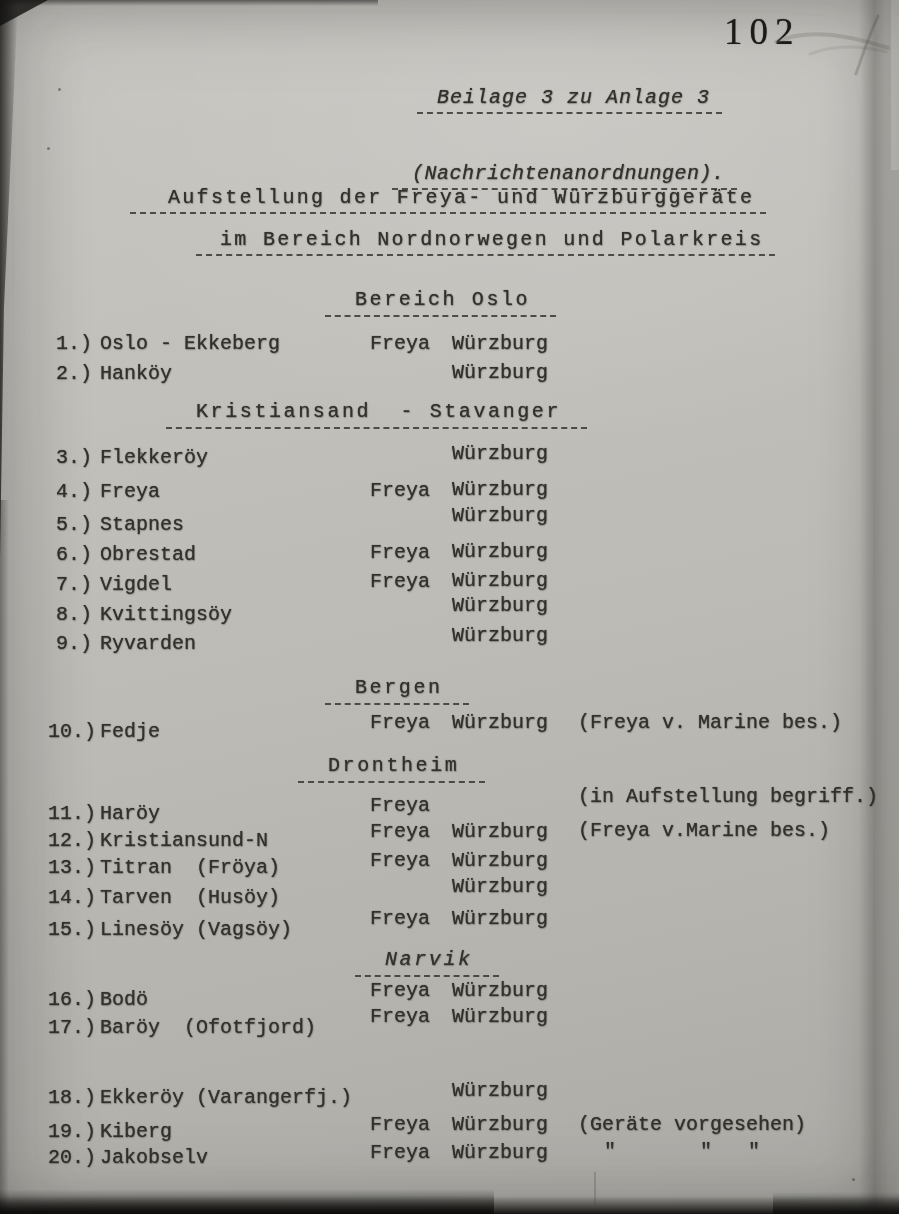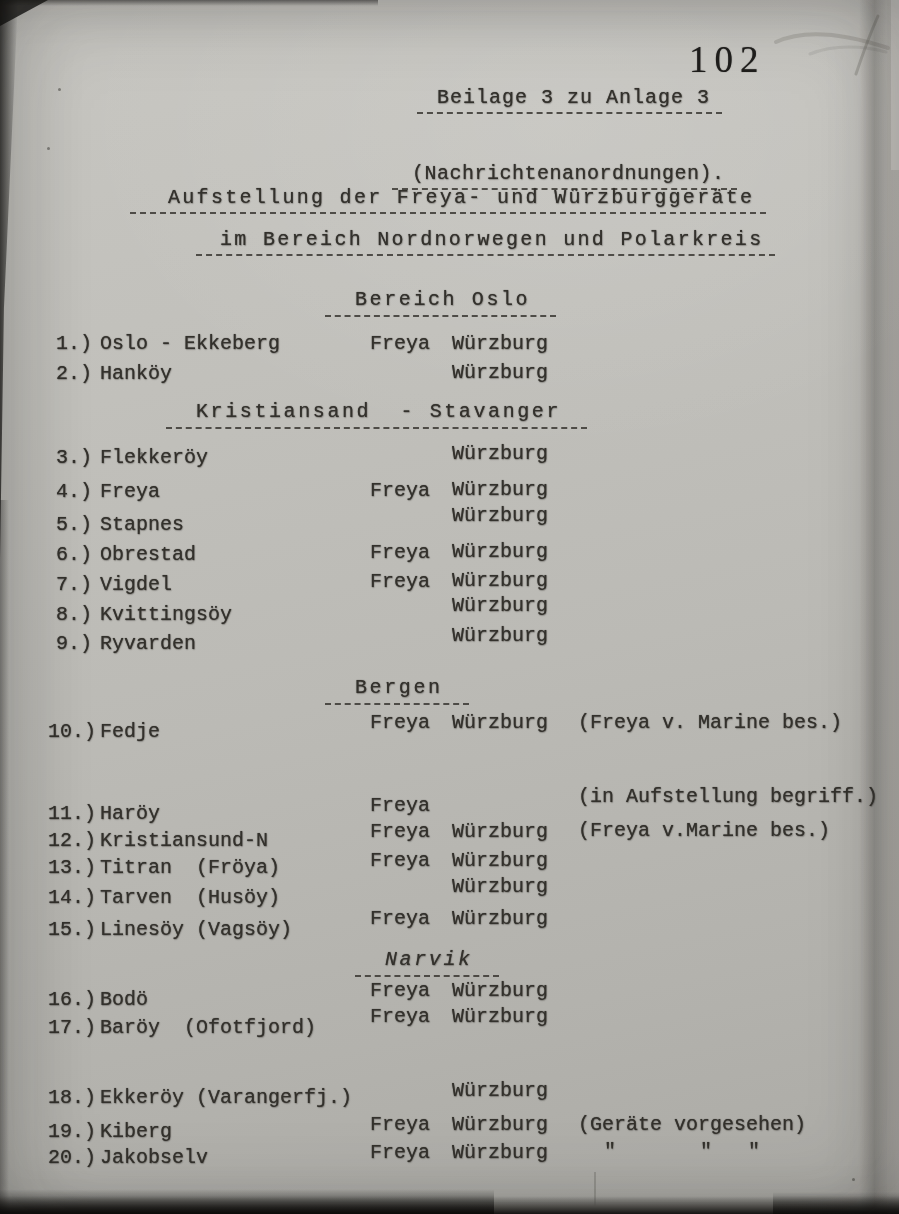--- a/index.html
+++ b/index.html
@@ -27,28 +27,27 @@
   }
   .u-dash{
     border-bottom:2px dashed rgba(52,50,45,.82);
     padding:0 12px 3px 20px;
   }
   .heading{
     letter-spacing:2.6px;
     border-bottom:2px dashed rgba(52,50,45,.82);
     padding:0 26px 4px 30px;
   }
-  .annex{letter-spacing:1px;}
+  .annex{letter-spacing:1px;font-style:italic;}
   .title{letter-spacing:2.3px;}
   .pagenum{
-    position:absolute;left:689px;top:10px;
+    position:absolute;left:724px;top:10px;
     font-family:"Liberation Serif","DejaVu Serif",serif;
     font-size:37px;letter-spacing:7px;color:#1f1e1c;
     text-shadow:0 0 1px rgba(30,29,27,.7);
-    margin-top:28px;
   }
   .row{position:absolute;left:0;width:899px;height:27px;}
   .row span{position:absolute;top:0;font-size:20px;line-height:1.15;white-space:pre;
     color:#33312c;text-shadow:0 0 1px rgba(46,44,40,.8), .6px .8px 1.2px rgba(46,44,40,.32);}
   .num{left:48px;width:44px;text-align:right;}
   .name{left:100px;}
   .freya{left:370px;}
   .wurzburg{left:452px;}
   .note{left:578px;}
   
@@ -90,20 +89,21 @@
   </svg>
 
   <div class="tw annex u-dash" style="left:417px;top:86px;">Beilage 3 zu Anlage 3</div>
   <div class="tw annex u-dash" style="left:392px;top:130px;letter-spacing:.5px;margin-top:32px;">(Nachrichtenanordnungen).</div>
   <div class="tw title u-dash" style="left:130px;top:186px;padding-left:38px;">Aufstellung der Freya- und Würzburggeräte</div>
   <div class="tw heading" style="left:325px;top:288px;">Bereich Oslo</div>
 
   <div class="tw title u-dash" style="left:196px;top:228px;padding-left:24px;">im Bereich Nordnorwegen und Polarkreis</div>
   <div class="tw heading" style="left:166px;top:400px;">Kristiansand  - Stavanger</div>
   <div class="tw heading" style="left:325px;top:676px;">Bergen</div>
+  <div class="tw heading" style="left:298px;top:754px;">Drontheim</div>
   <div class="tw heading" style="left:355px;top:948px;font-style:italic;">Narvik</div>
 
   <div class="row" style="top:332px">
     <span class="num">1.)</span>
     <span class="name">Oslo - Ekkeberg</span>
     <span class="freya">Freya</span>
     <span class="wurzburg">Würzburg</span>
   </div>
   <div class="row" style="top:362px">
     <span class="num">2.)</span>

